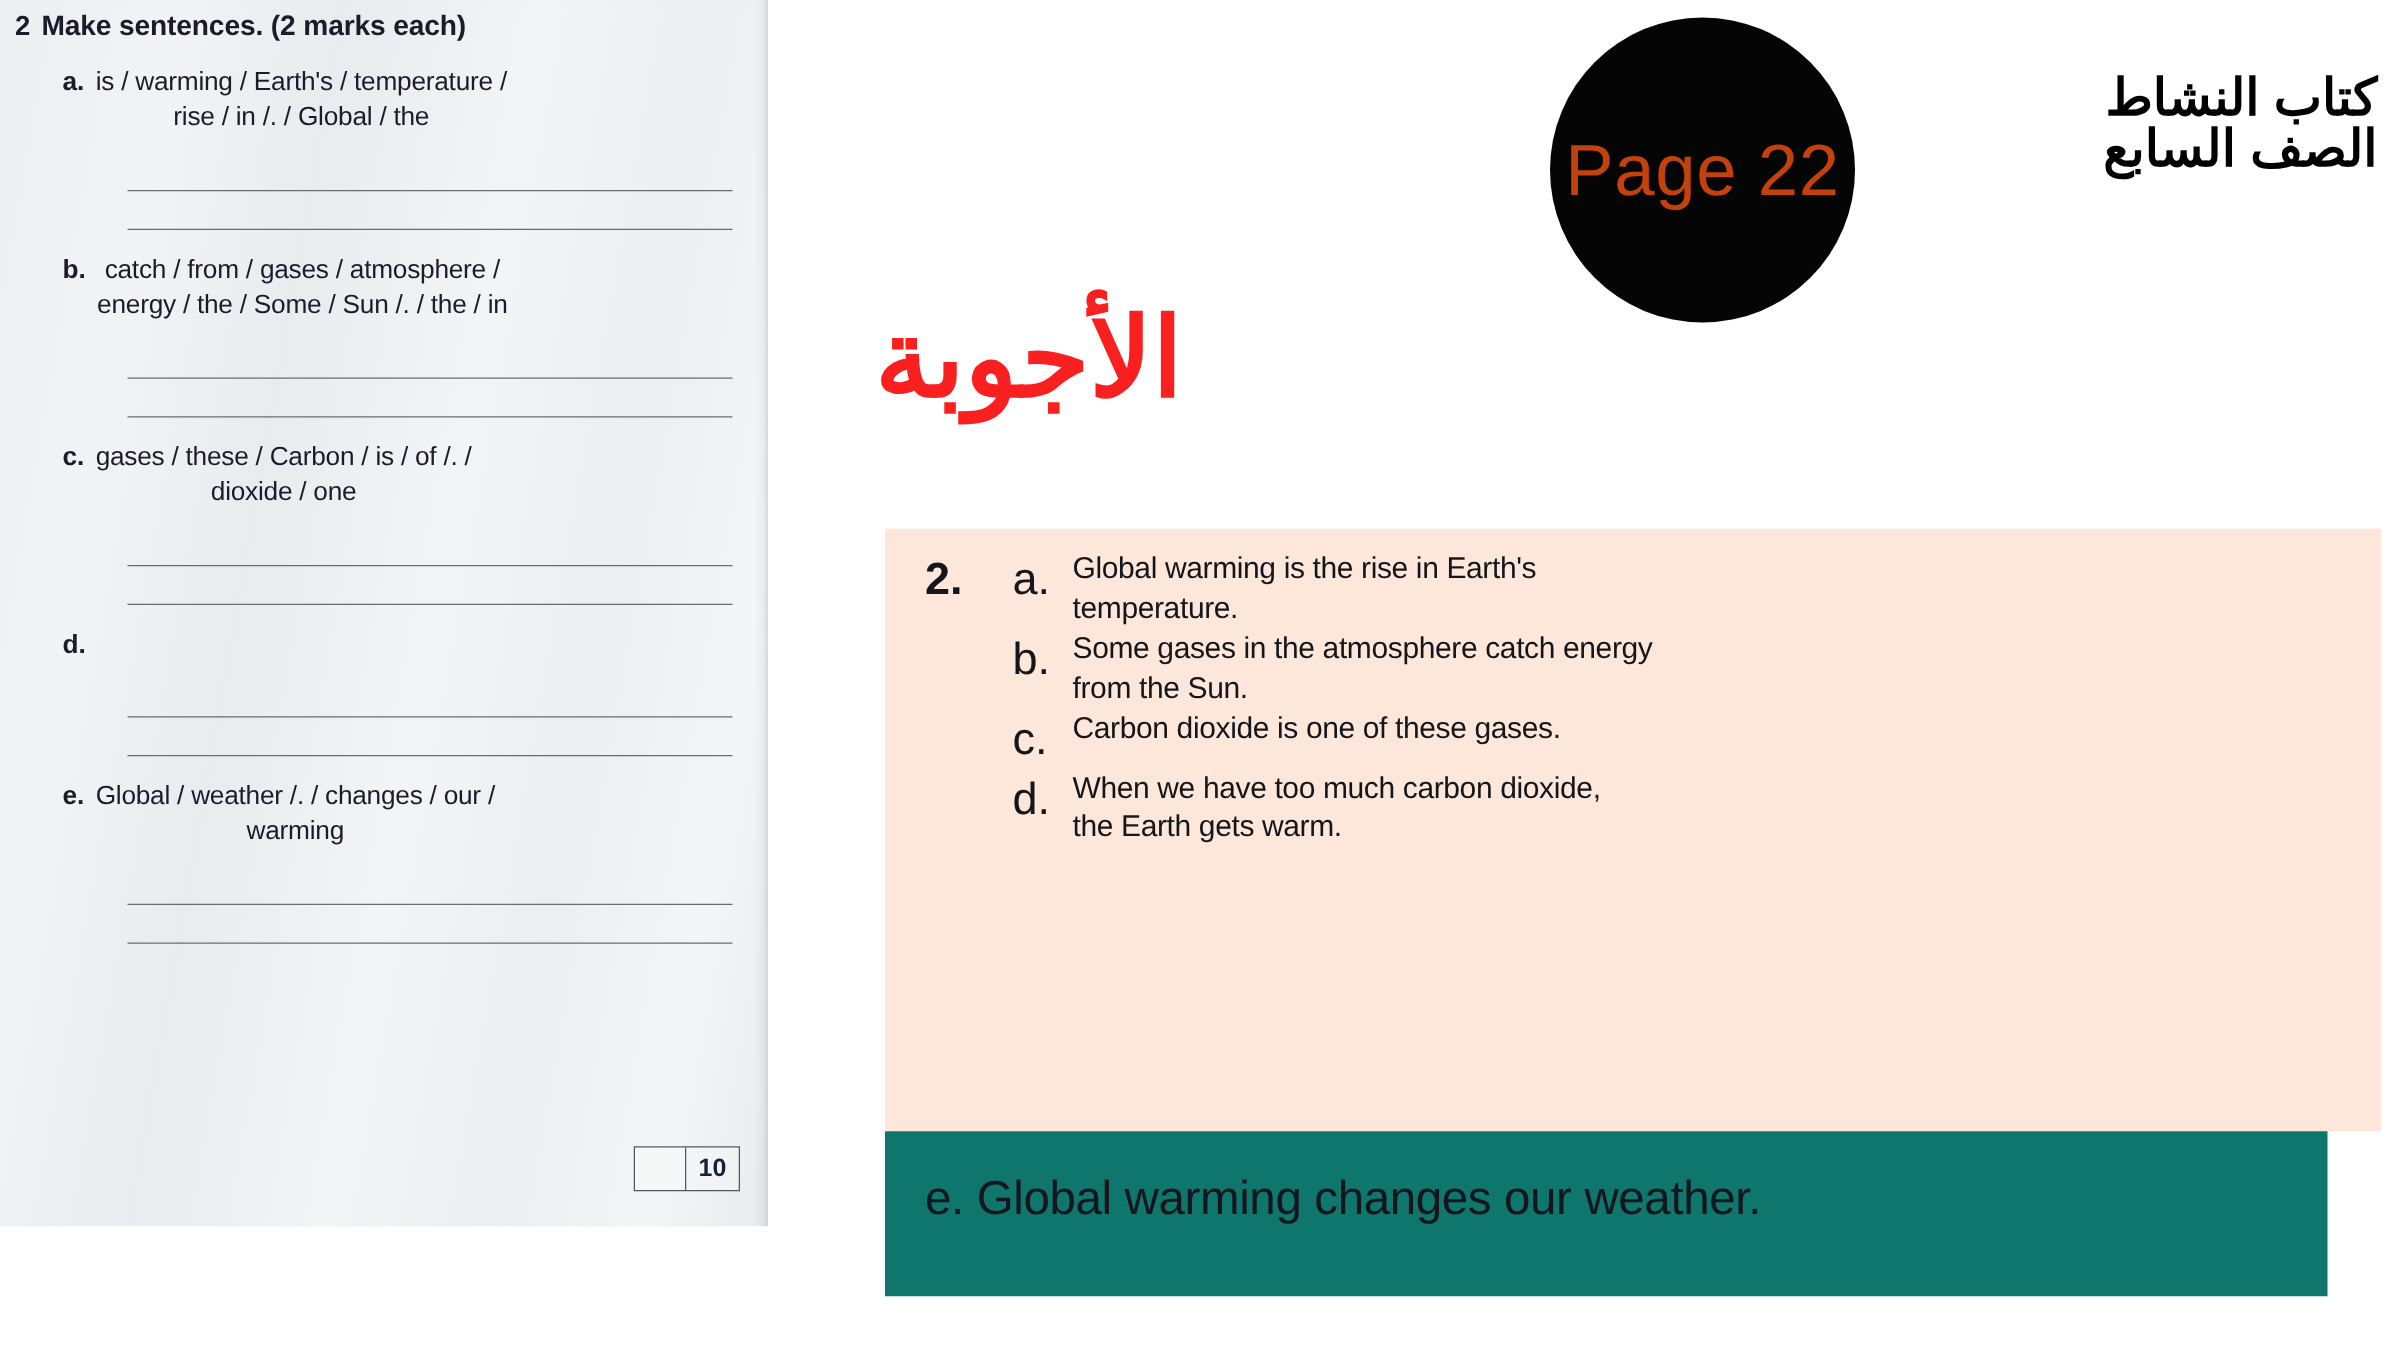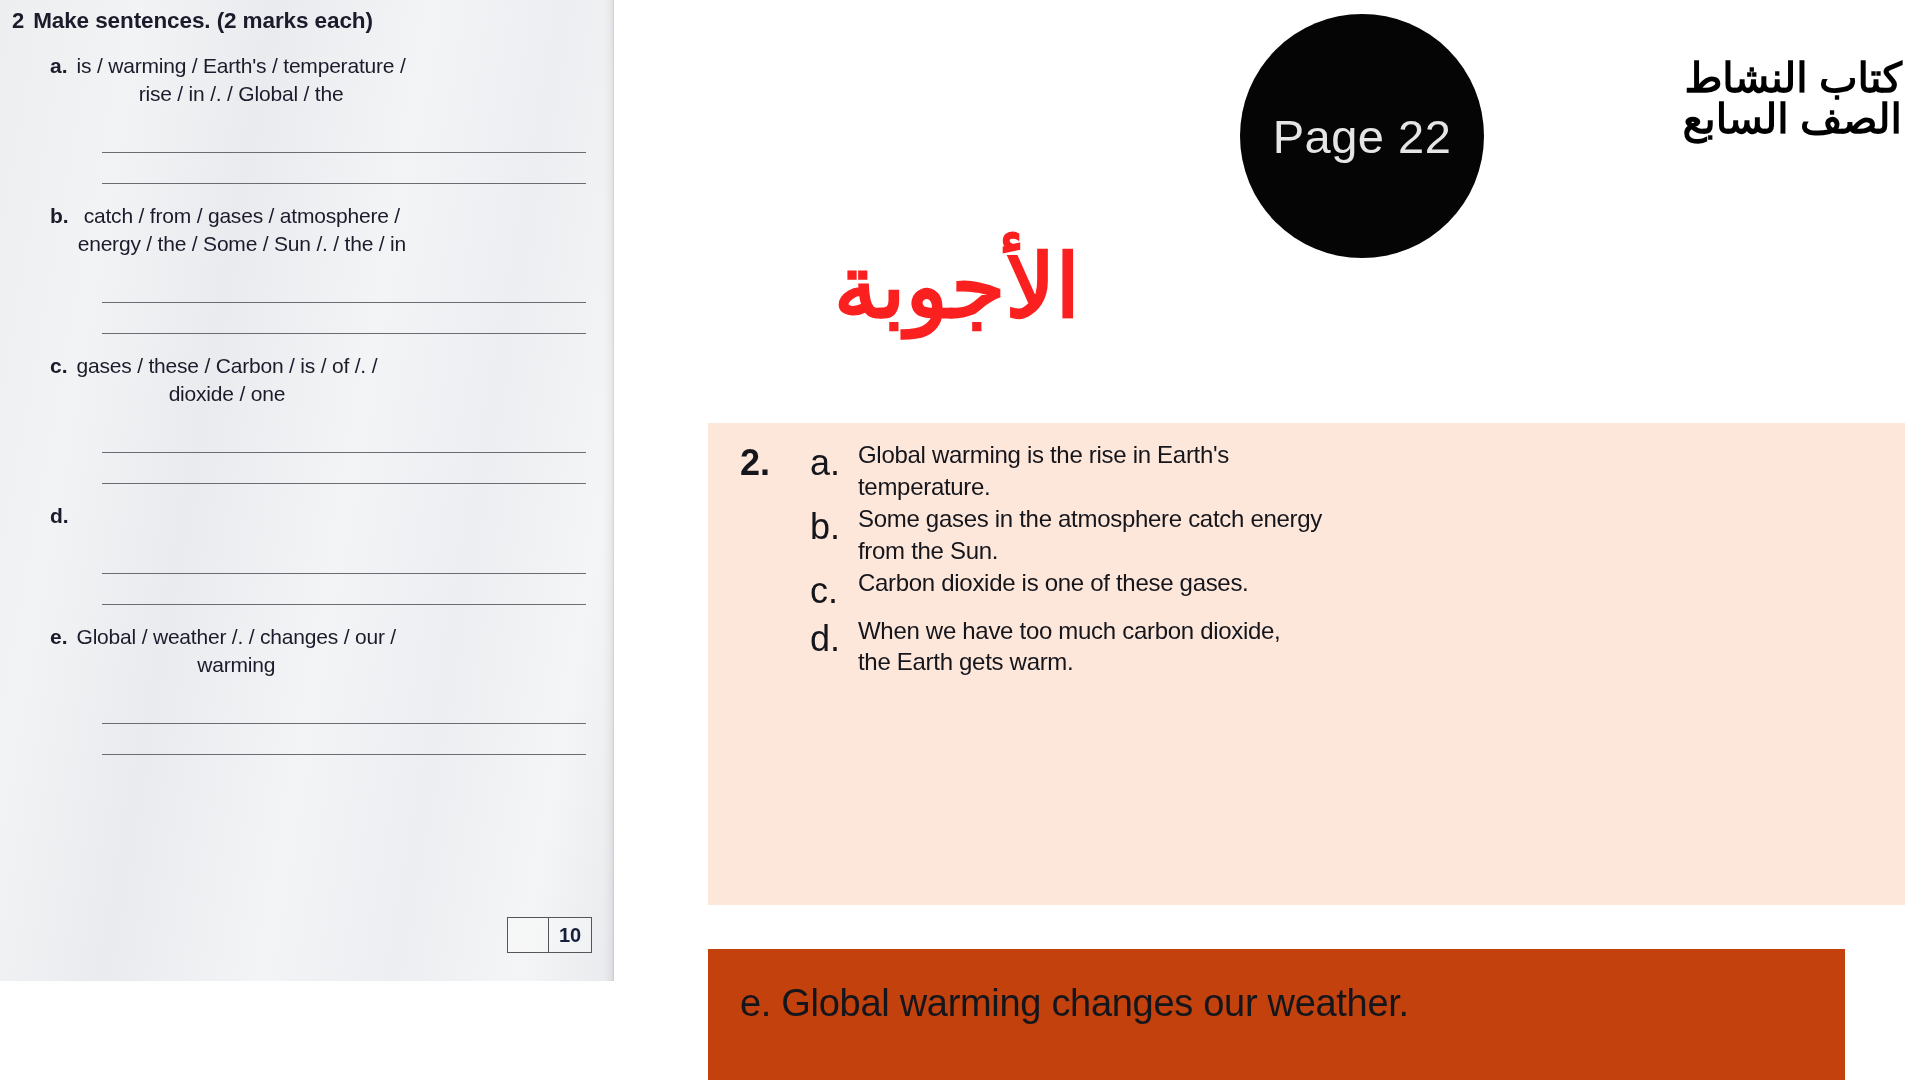--- a/index.html
+++ b/index.html
@@ -113,22 +113,22 @@
     top: 14px;
     width: 244px;
     height: 244px;
     border-radius: 50%;
     background: #050505;
     display: flex;
     align-items: center;
     justify-content: center;
   }
   #page-badge .label {
-    color: #e5e5e5;
-    font-size: 47px;
+    color: #c2410c;
+    font-size: 58px;
     letter-spacing: 0.5px;
   }
 
   
   #arabic-header {
     position: absolute;
     right: 18px;
     top: 20px;
     width: 420px;
     text-align: right;
@@ -141,44 +141,45 @@
     line-height: 1.0;
   }
   #arabic-header .line.second { margin-top: 38px; }
 
   
   #answers-title {
     position: absolute;
     left: 700px;
     top: 243px;
     width: 380px;
-    text-align: right;
+    text-align: left;
     direction: rtl;
     font-size: 88px;
     font-weight: bold;
     line-height: 1.0;
     color: #fa2020;
   }
 
   
   #answer-panel-main {
     position: absolute;
     left: 708px;
     top: 423px;
     width: 1197px;
     height: 482px;
     background: #fde7da;
   }
   #answer-panel-extra {
     position: absolute;
     left: 708px;
-    top: 949px;
+    top: 905px;
     width: 1137px;
     height: 132px;
-    background: #c2410c;
+    background: #0f766e;
+    padding-left: 17px;
   }
 
   .ans-grid {
     position: absolute;
     left: 32px;
     top: 16px;
     right: 10px;
   }
   .ans-row {
     display: flex;

